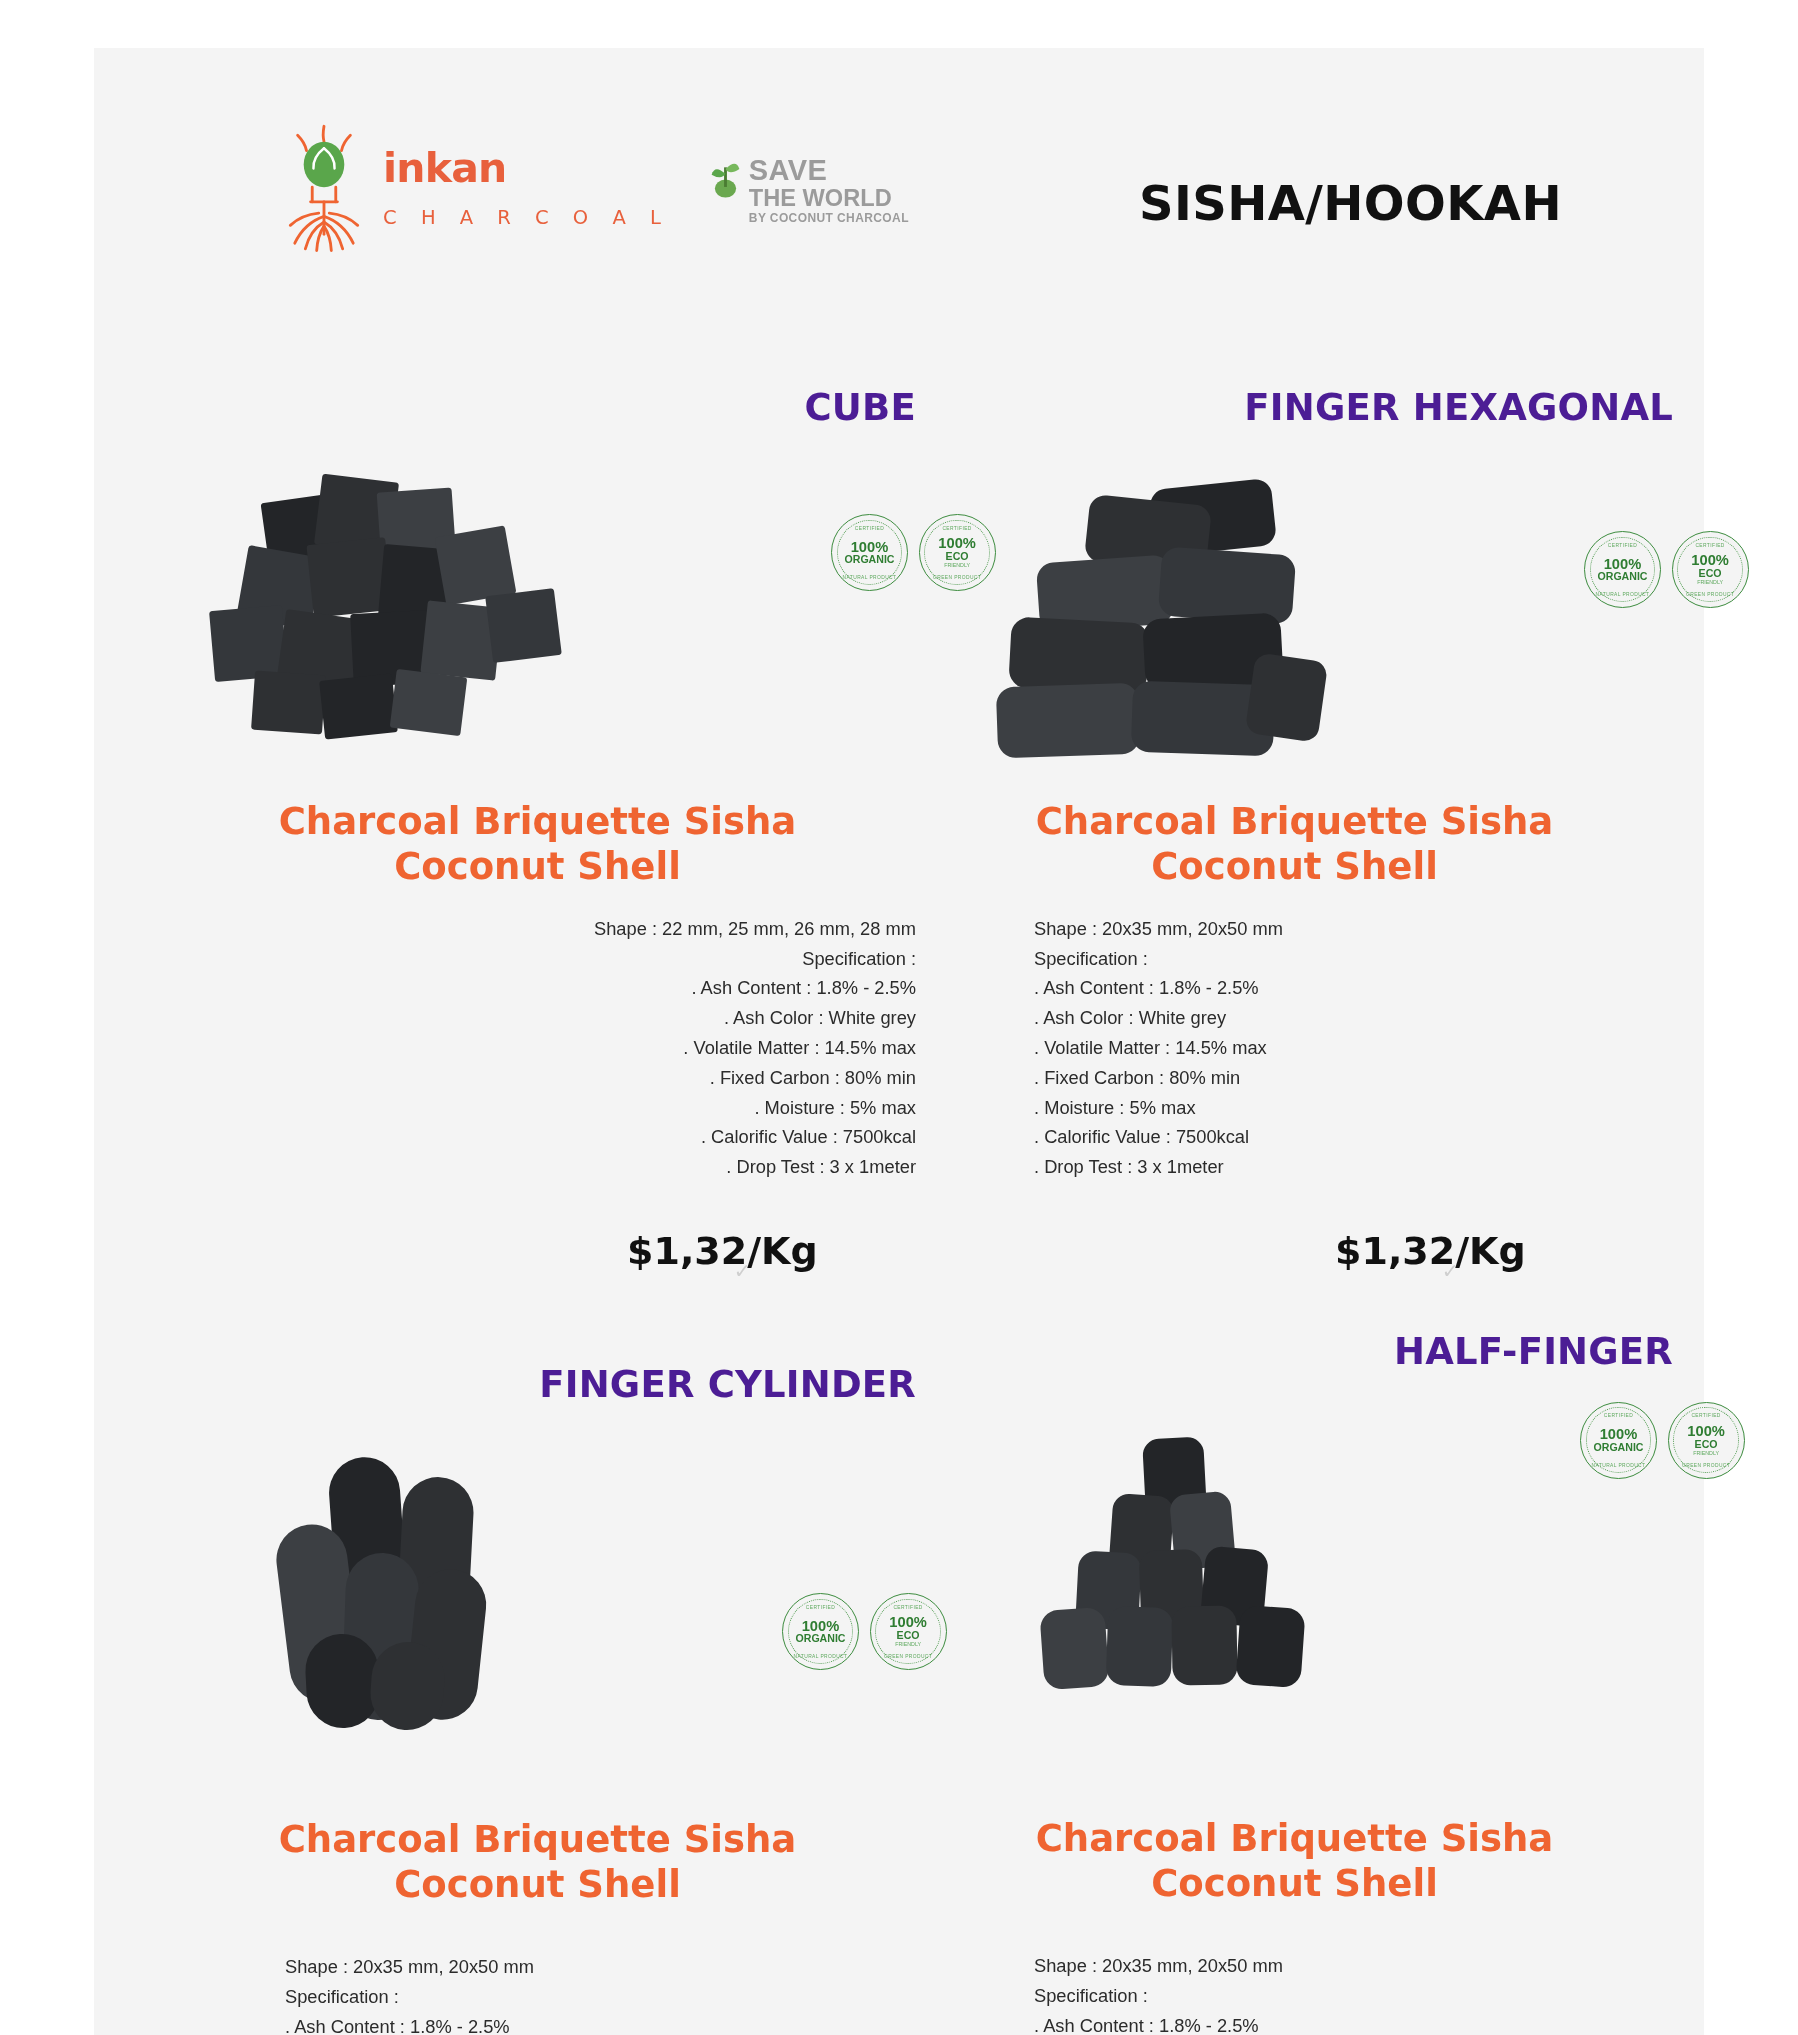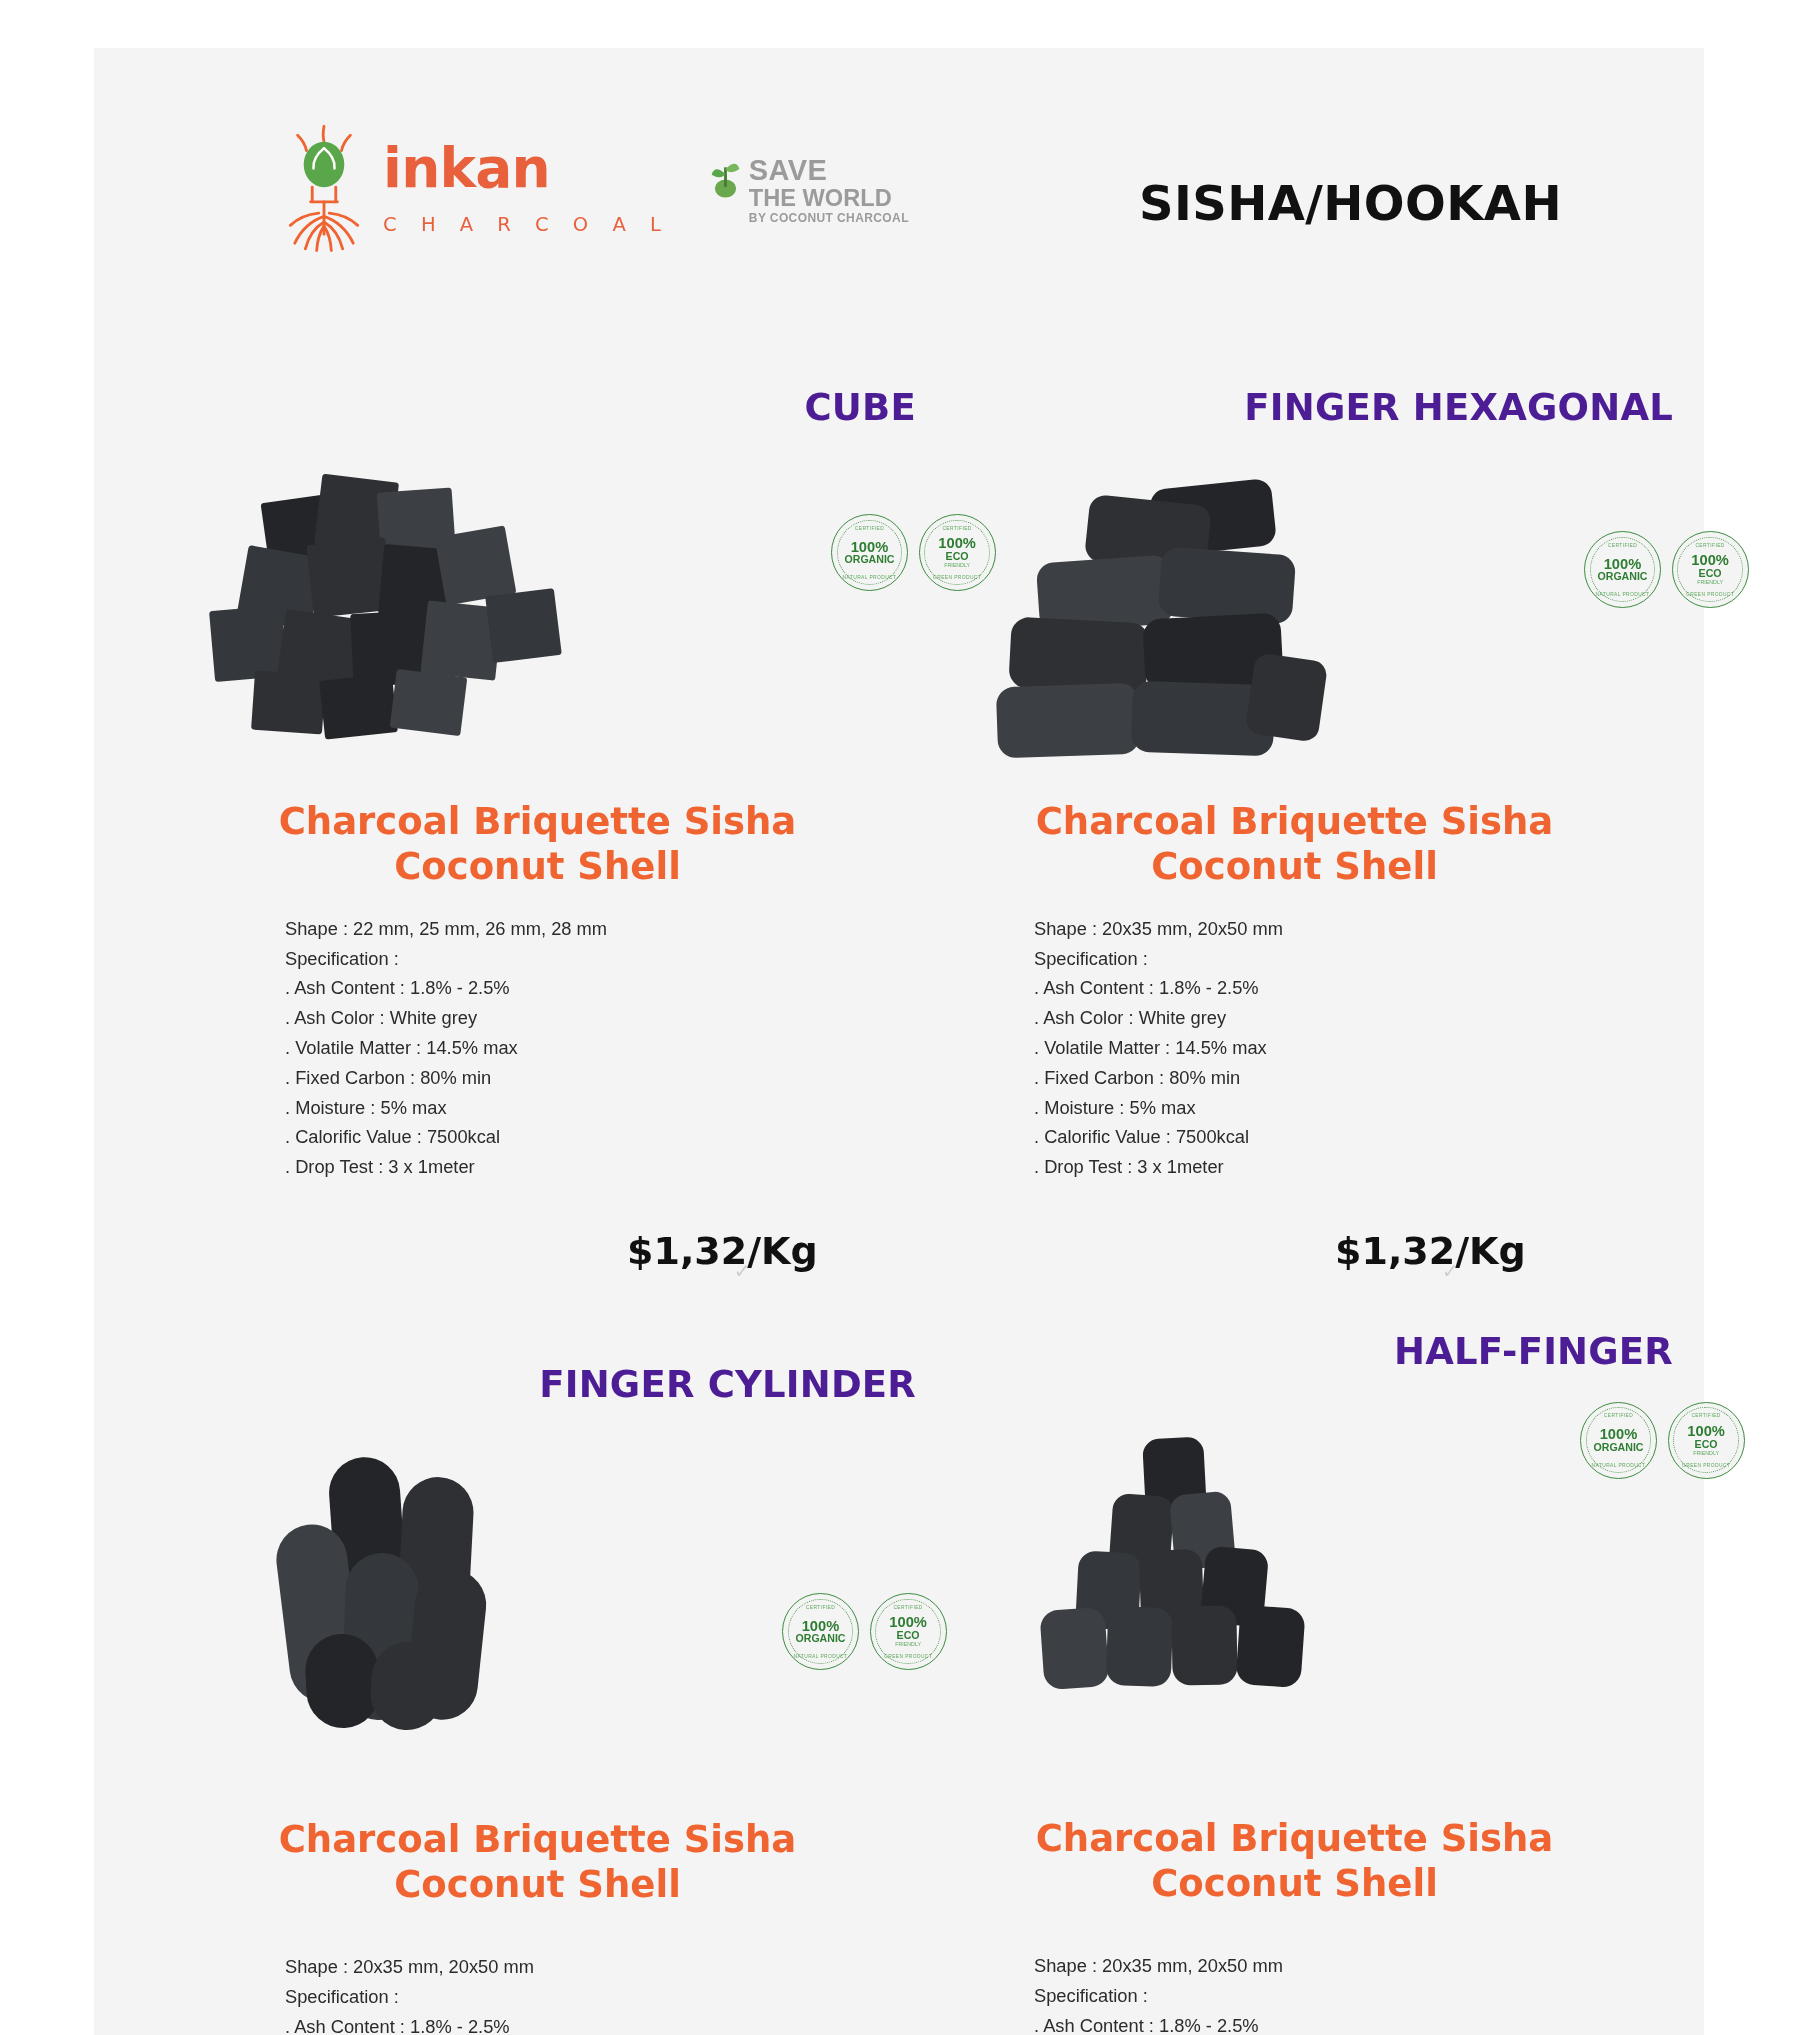--- a/index.html
+++ b/index.html
@@ -38,21 +38,21 @@
     top: 71px;
     display: flex;
     align-items: center;
   }
   .logo-mark { width: 102px; height: 138px; position: relative; }
   .logo-word {
     margin-left: 8.1px;
     line-height: 1;
   }
   .logo-name {
-    font-size: 55px;
+    font-size: 41px;
     font-weight: bold;
     color: #e8603c;
     letter-spacing: -0.8px;
     font-family: "DejaVu Sans", sans-serif;
   }
   .logo-sub {
     font-size: 19.5px;
     color: #e8603c;
     letter-spacing: 9px;
     margin-top: 19px;
@@ -249,21 +249,21 @@
             <div class="arc-bot">GREEN PRODUCT</div>
           </div>
         </div>
       </div>
 
       <div class="product-heading" style="margin-top:4.1px;">
         <div>Charcoal Briquette Sisha</div>
         <div>Coconut Shell</div>
       </div>
 
-      <div class="spec" style="margin-top:24.4px; margin-left:126px;">
+      <div class="spec" style="margin-top:24.4px; margin-left:126px;text-align:right;">
         <div>Shape : 22 mm, 25 mm, 26 mm, 28 mm</div>
         <div>Specification :</div>
         <div>. Ash Content : 1.8% - 2.5%</div>
         <div>. Ash Color : White grey</div>
         <div>. Volatile Matter : 14.5% max</div>
         <div>. Fixed Carbon : 80% min</div>
         <div>. Moisture : 5% max</div>
         <div>. Calorific Value : 7500kcal</div>
         <div>. Drop Test : 3 x 1meter</div>
       </div>

